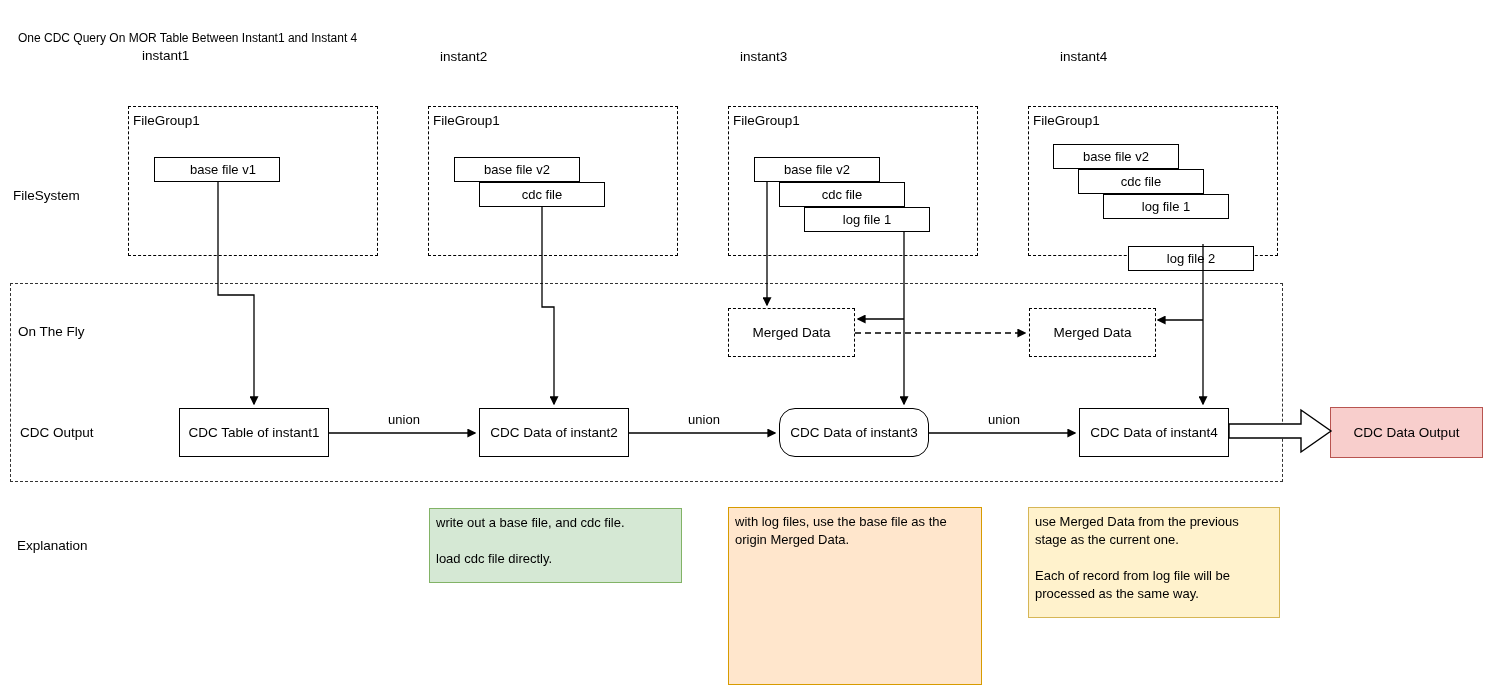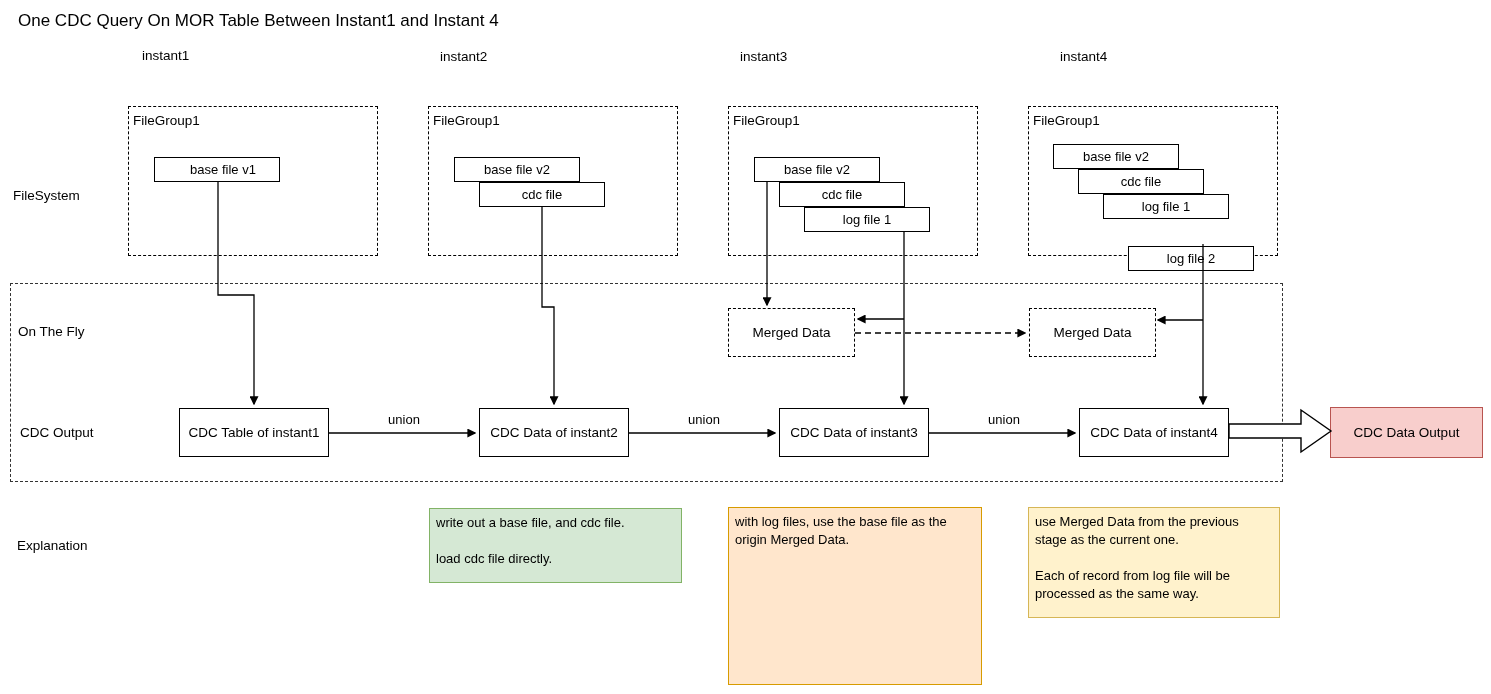--- a/index.html
+++ b/index.html
@@ -1,20 +1,20 @@
 <!DOCTYPE html>
 <html><head>
 <meta charset="utf-8">
 <style>
   * { box-sizing: border-box; margin: 0; padding: 0; }
   html,body { background:#ffffff; }
   body { font-family: "Liberation Sans", "DejaVu Sans", sans-serif; color:#000; }
   .canvas { position:relative; width:1491px; height:694px; background:#fff; overflow:hidden; }
   .abs { position:absolute; }
-  .title { font-size:17px; font-weight:400; white-space:nowrap; }
+  .title { font-size:12px; font-weight:400; white-space:nowrap;margin-top:20px; }
   .lbl { font-size:13.5px; white-space:nowrap; }
   .fg { border:1px dashed #000; background:transparent; }
   .fg-label { position:absolute; left:4px; top:6px; font-size:13.5px; }
   .filebox { border:1px solid #000; background:#fff; width:126px; height:25px;
              display:flex; align-items:center; justify-content:center; font-size:13px; z-index:3; }
   .outer-region { border:1.3px dashed #333; z-index:1; }
   .merged { border:1px dashed #000; background:#fff; width:127px; height:49px;
             display:flex; align-items:center; justify-content:center; font-size:13.5px; z-index:2; }
   .cdcbox { border:1px solid #000; background:#fff; width:150px; height:49px;
             display:flex; align-items:center; justify-content:center; font-size:13.5px; z-index:2; }
@@ -94,21 +94,21 @@
   <div class="abs filebox" style="left:1103px; top:194px;">log file 1</div>
   <div class="abs filebox" style="left:1128px; top:219px;margin-top:27px;">log file 2</div>
 
   <div class="abs outer-region" style="left:10px; top:283px; width:1273px; height:199px;"></div>
 
   <div class="abs merged" style="left:728px; top:308px;">Merged Data</div>
   <div class="abs merged" style="left:1029px; top:308px;">Merged Data</div>
 
   <div class="abs cdcbox" style="left:179px; top:408px;">CDC Table of instant1</div>
   <div class="abs cdcbox" style="left:479px; top:408px;">CDC Data of instant2</div>
-  <div class="abs cdcbox" style="left:779px; top:408px;">CDC Data of instant3</div>
+  <div class="abs cdcbox" style="left:779px; top:408px;border-radius:16px;">CDC Data of instant3</div>
   <div class="abs cdcbox" style="left:1079px; top:408px;">CDC Data of instant4</div>
 
   <div class="abs union" style="left:329px; top:412px;">union</div>
   <div class="abs union" style="left:629px; top:412px;">union</div>
   <div class="abs union" style="left:929px; top:412px;">union</div>
 
   <div class="abs outbox" style="left:1330px; top:407px;">CDC Data Output</div>
 
   <div class="abs expl expl-green" style="left:429px; top:508px; width:253px; height:75px;">
     <p>write out a base file, and cdc file.</p>

